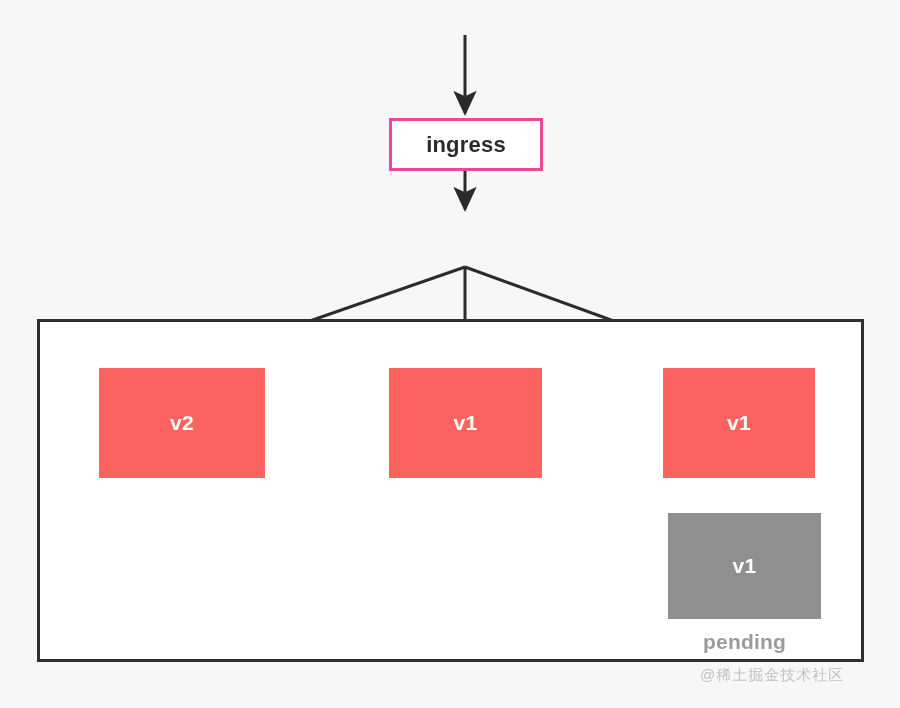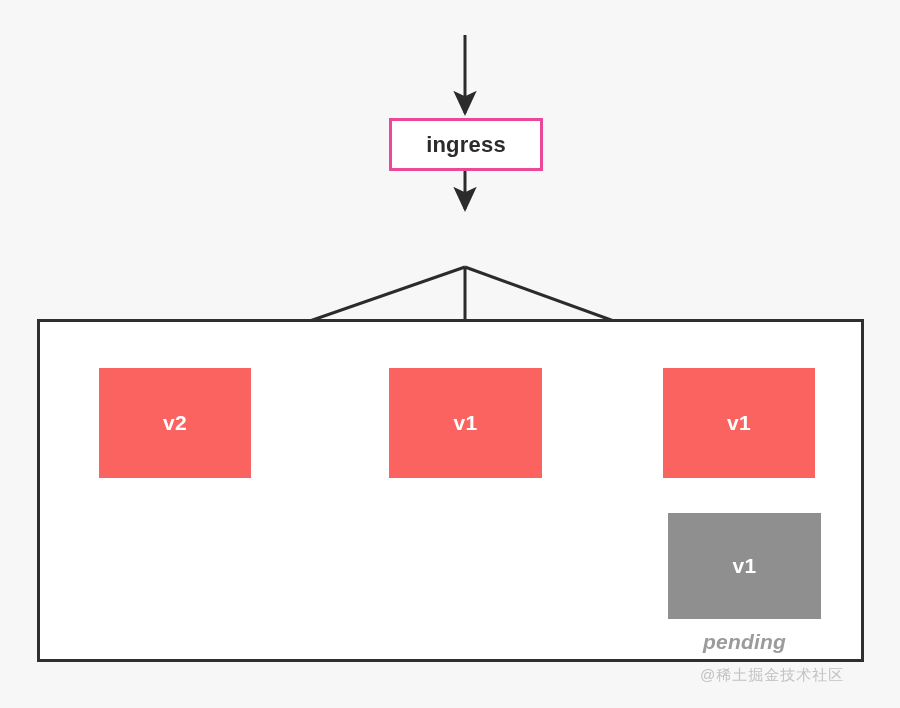--- a/index.html
+++ b/index.html
@@ -69,35 +69,34 @@
     font-size: 21px;
     color: #ffffff;
     letter-spacing: 0.3px;
   }
   .pod.running {
     background: #fb6360;
   }
   .pod.pending {
     background: #8f8f8f;
   }
-  #pod-1 { left: 99px;  top: 368px; width: 152px; height: 110px; }
+  #pod-1 { left: 99px;  top: 368px; width: 166px; height: 110px; }
   #pod-2 { left: 389px; top: 368px; width: 153px; height: 110px; }
   #pod-3 { left: 663px; top: 368px; width: 152px; height: 110px; }
   #pod-4 { left: 668px; top: 513px; width: 153px; height: 106px; }
   #pending-label {
     position: absolute;
     left: 668px;
     top: 630px;
     width: 153px;
     text-align: center;
     font-size: 21px;
     font-weight: bold;
     color: #9b9b9b;
     letter-spacing: 0.2px;
-    font-style: italic;
   }
   #watermark {
     position: absolute;
     left: 700px;
     top: 666px;
     width: 190px;
     font-size: 15px;
     color: #c2c2c2;
     letter-spacing: 1px;
     white-space: nowrap;

